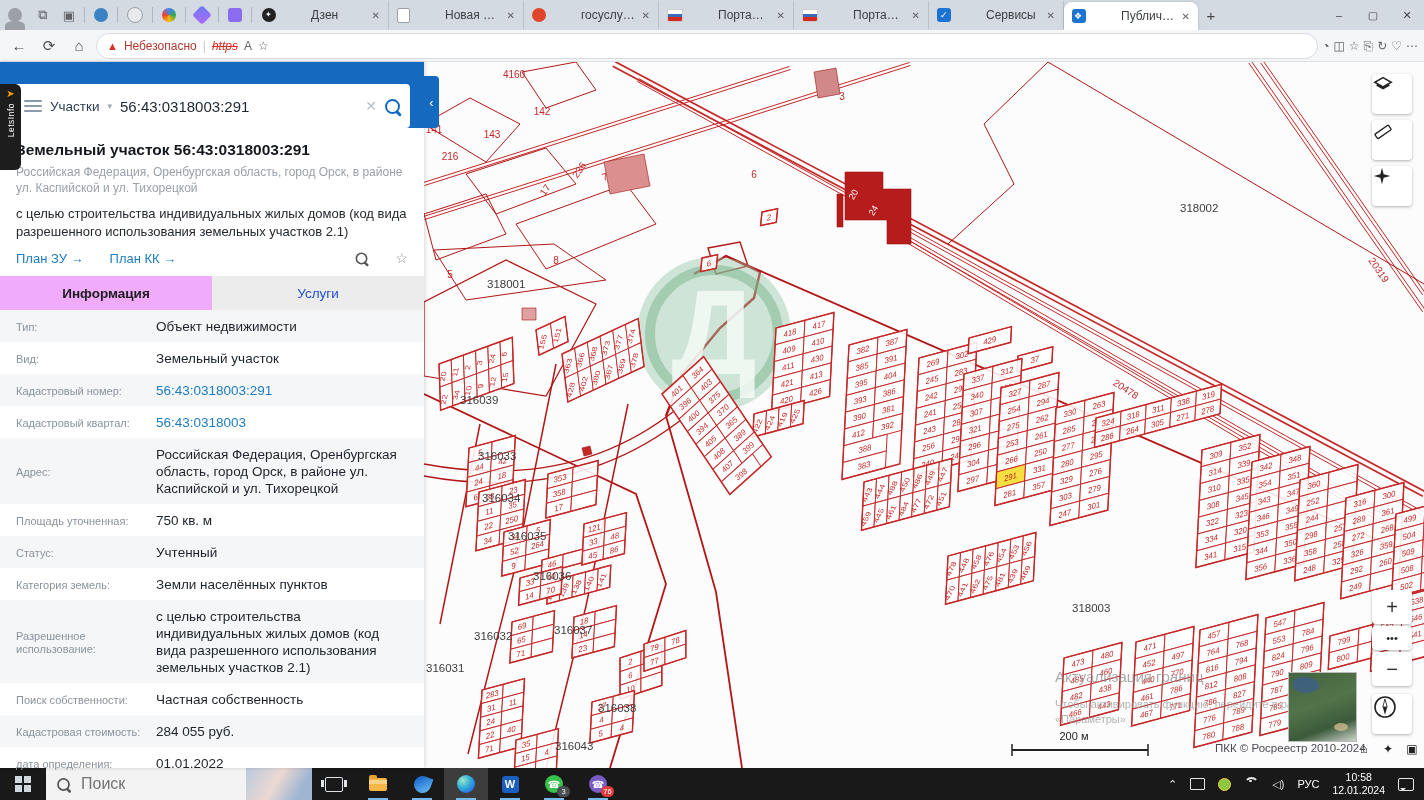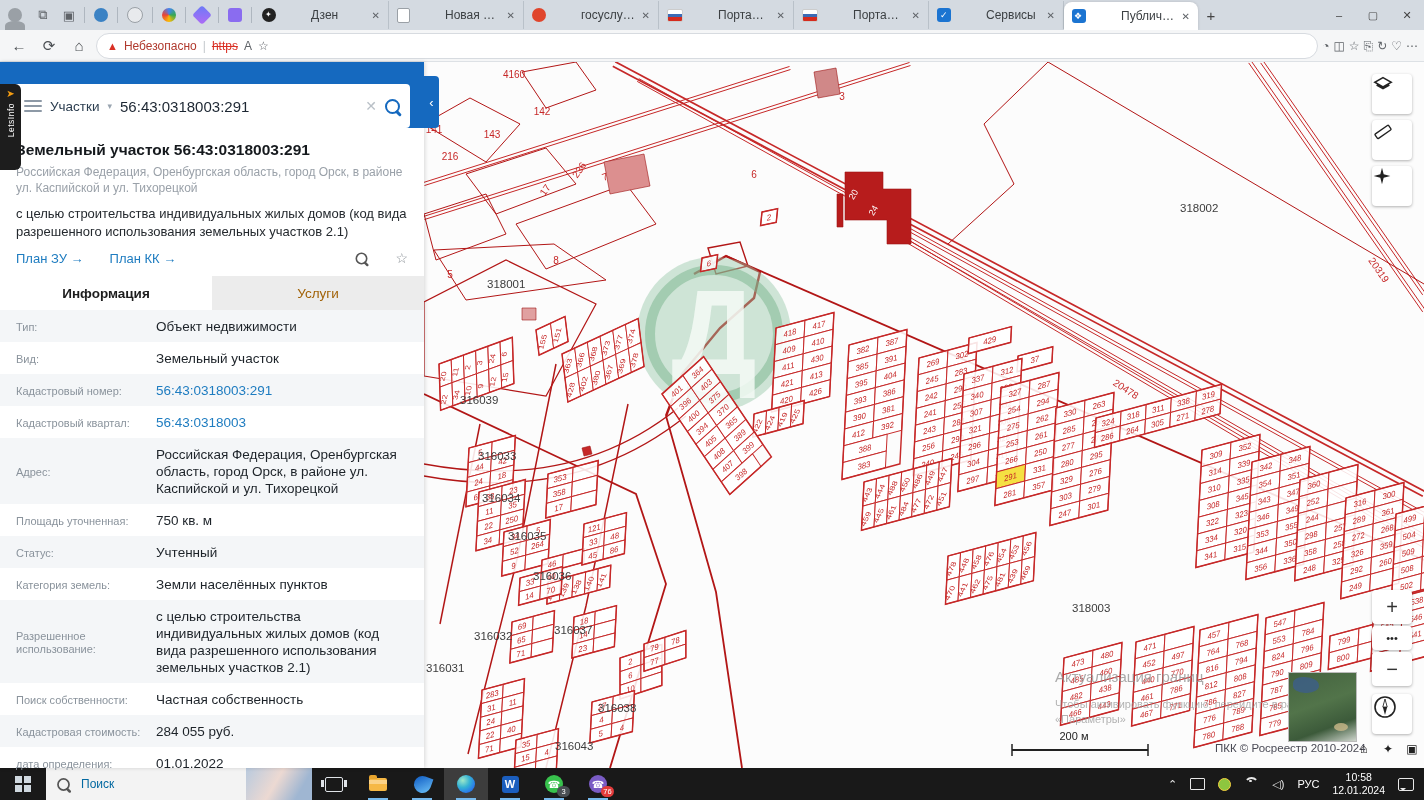--- a/index.html
+++ b/index.html
@@ -33,21 +33,21 @@
   #tab-spacer{flex:1;}
 
   #toolbar{position:absolute;left:0;top:30px;width:1424px;height:32px;background:#f5f6f7;border-bottom:1px solid #dde1e5;
            display:flex;align-items:center;gap:4px;padding:0 6px;box-sizing:border-box;}
   .nav-ico{width:26px;text-align:center;color:#4a4e52;font-size:15px;}
   #addressbar{flex:1;height:24px;background:#fff;border:1px solid #d7dbe0;border-radius:13px;display:flex;
               align-items:center;padding:0 10px;gap:6px;font-size:12px;color:#333;min-width:0;}
   .warn-tri{color:#d93025;font-size:11px;}
   .warn-txt{color:#b03a2e;}
   .addr-sep{color:#c4c8cc;}
-  .scheme{color:#d93025;text-decoration:line-through;}
+  .scheme{color:#d93025;text-decoration:line-through;font-style:italic;}
   .urlrest{color:#202124;white-space:nowrap;overflow:hidden;text-overflow:ellipsis;flex:1;min-width:0;}
   .bar-ico{color:#5f6368;font-size:12px;flex:0 0 auto;}
 
   
   #panel{position:absolute;left:0;top:62px;width:424px;height:706px;background:#fff;z-index:5;box-shadow:1px 0 4px rgba(0,0,0,.15);}
   #search-header{height:66px;background:#1569bf;display:flex;align-items:flex-end;}
   #search-bar{margin:0 14px;background:#fff;border-radius:4px;height:44px;flex:1;display:flex;align-items:center;gap:8px;padding:0 10px;}
   .burger{width:18px;display:flex;flex-direction:column;gap:3px;}
   .burger i{height:2px;background:#8d99a6;border-radius:1px;}
   .cat{font-size:13.5px;color:#2c3e50;}
@@ -66,22 +66,22 @@
 
   #obj-title{font-size:15.5px;font-weight:bold;color:#15191d;padding:13px 16px 5px;}
   #obj-subtitle{font-size:12px;color:#9aa1a9;padding:0 16px;line-height:1.35;}
   #obj-desc{font-size:13px;color:#24292e;padding:9px 16px 0;line-height:1.35;}
   #links-row{display:flex;align-items:center;gap:26px;padding:10px 16px 10px;}
   .plan-link{font-size:13px;color:#1e7cc0;}
   #links-row .spacer{flex:1;}
   .mini-ico{color:#8a9096;font-size:14px;}
   #ptabs{display:flex;height:34px;background:#ececec;}
   .ptab{flex:1;display:flex;align-items:center;justify-content:center;font-size:13.5px;}
-  .ptab.active{background:#ffffff;font-weight:bold;color:#1d1d1d;}
-  .ptab.inactive{color:#a16207;}
+  .ptab.active{background:#f0abfc;font-weight:bold;color:#1d1d1d;}
+  .ptab.inactive{color:#1d4ed8;}
   #rows .row{display:flex;padding:8px 16px 7px;font-size:13.5px;line-height:1.26;align-items:center;}
   #rows .row:nth-child(odd){background:#f4f6f8;}
   #rows .rlabel{width:140px;flex:0 0 auto;font-size:11px;color:#8a939c;padding-top:2px;}
   #rows .rvalue{flex:1;color:#1d2329;}
   #rows .rvalue.link{color:#1e7cc0;}
 
   
   #map{position:absolute;left:424px;top:62px;width:1000px;height:706px;background:#fcfcfc;overflow:hidden;}
   #map svg{position:absolute;left:0;top:0;}
   .map-btn{position:absolute;left:948px;width:40px;background:#fff;border-radius:4px;box-shadow:0 1px 3px rgba(0,0,0,.3);
@@ -91,21 +91,21 @@
       background:linear-gradient(160deg,#44633f,#52744a 45%,#3c5a3a 75%,#46604040);position:absolute;}
   #basemap-thumb:after{content:"";position:absolute;left:4px;top:4px;width:26px;height:16px;background:#3d5f86;border-radius:40% 60% 50% 50%;opacity:.85;}
   #basemap-thumb:before{content:"";position:absolute;right:8px;bottom:10px;width:14px;height:8px;background:#cbb98a;border-radius:50%;opacity:.8;}
 
   
   #taskbar{position:absolute;left:0;top:768px;width:1424px;height:32px;background:#191919;display:flex;align-items:center;color:#fff;}
   #start{width:46px;height:32px;display:flex;align-items:center;justify-content:center;}
   #start .wlogo{display:grid;grid-template-columns:7px 7px;grid-template-rows:7px 7px;gap:1.5px;}
   #start .wlogo i{background:#cfd8df;}
   #tb-search{width:266px;height:32px;background:#f3f3f3;display:flex;align-items:center;gap:10px;padding:0 10px;box-sizing:border-box;color:#444;position:relative;}
-  #tb-search .ph{font-size:12px;color:#0369a1;}
+  #tb-search .ph{font-size:16px;color:#737373;}
   #tb-search .himg{position:absolute;right:0;top:0;width:66px;height:32px;
       background:linear-gradient(120deg,#b9cade,#ecd9d2 45%,#9fb6d2 80%);}
   .tb-ico{width:44px;height:32px;display:flex;align-items:center;justify-content:center;position:relative;flex:0 0 auto;}
   .tb-ico.running:after{content:"";position:absolute;bottom:0;left:12px;right:12px;height:2px;background:#76b9ed;}
   .tb-ico.activeapp{background:rgba(255,255,255,.16);}
   .taskview{width:16px;height:13px;border:1.6px solid #dfe3e7;border-radius:2px;position:relative;}
   .taskview:before{content:"";position:absolute;left:-5px;top:2px;width:3px;height:7px;background:#dfe3e7;}
   .taskview:after{content:"";position:absolute;right:-5px;top:2px;width:3px;height:7px;background:#dfe3e7;}
   .folder{width:18px;height:13px;background:#f6b845;border-radius:2px;position:relative;}
   .folder:before{content:"";position:absolute;left:0;top:-3px;width:8px;height:4px;background:#e8a52e;border-radius:2px 2px 0 0;}

